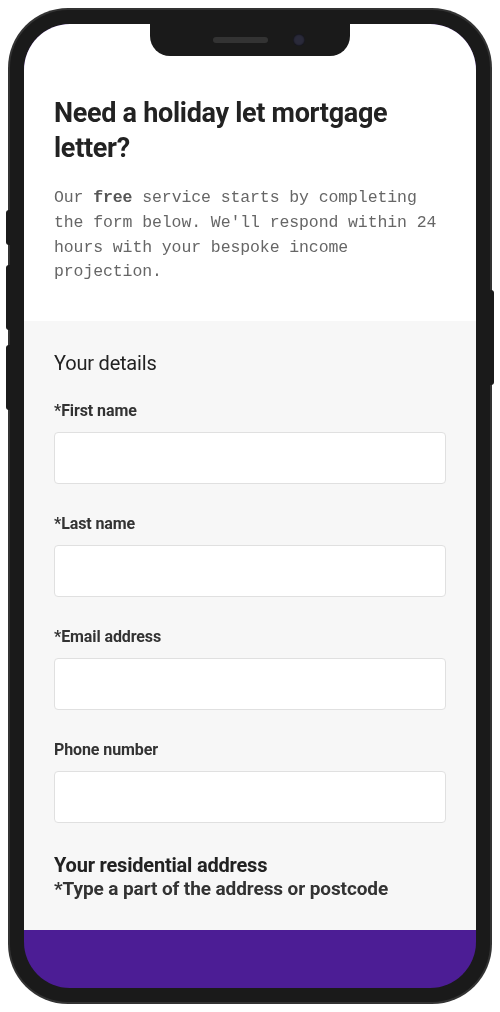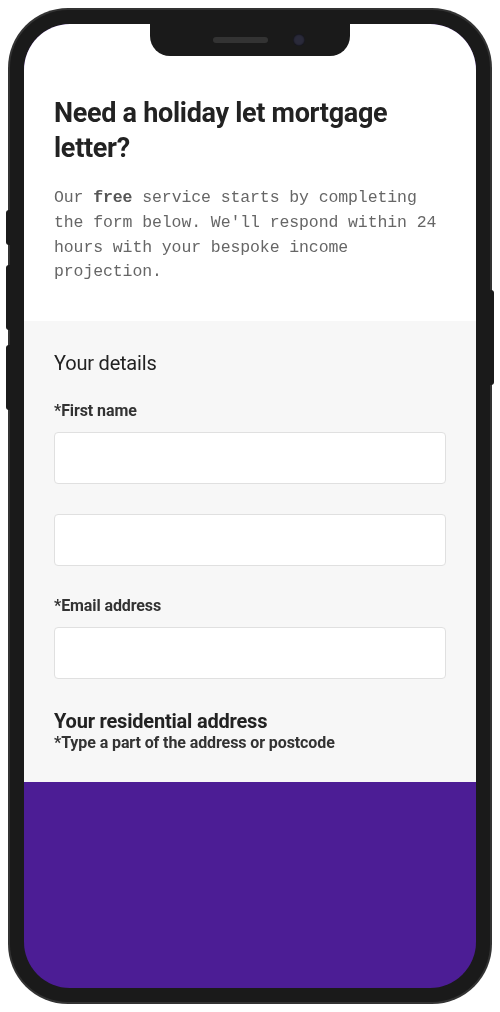--- a/index.html
+++ b/index.html
@@ -174,21 +174,21 @@
       height: 52px;
       background: #fff;
       border: 1px solid #e0e0e0;
       border-radius: 4px;
       padding: 0 14px;
       font-size: 16px;
       color: #333;
     }
 
     .address-label {
-      font-size: 16px;
+      font-size: 19px;
       font-weight: 700;
       color: #333;
       letter-spacing: -0.1px;
     }
   </style>
 </head>
 <body>
 
 <div class="phone-frame">
   <div class="side-button-right"></div>
@@ -209,28 +209,33 @@
 
       <div class="form-section">
         <h2 class="section-heading">Your details</h2>
 
         <div class="form-field">
           <label class="field-label">*First name</label>
           <input type="text" class="text-input" value="" style="">
         </div>
 
         <div class="form-field">
+          <label class="field-label">*Last name</label>
           <input type="text" class="text-input" value="" style="">
         </div>
 
         <div class="form-field">
           <label class="field-label">*Email address</label>
           <input type="email" class="text-input" value="" style="">
         </div>
 
+        <div class="form-field">
+          <label class="field-label">Phone number</label>
+          <input type="tel" class="text-input" value="" style="">
+        </div>
 
         <h2 class="section-heading-address">Your residential address</h2>
 
         <div class="address-label">*Type a part of the address or postcode</div>
       </div>
 
     </div>
   </div>
 </div>
 

